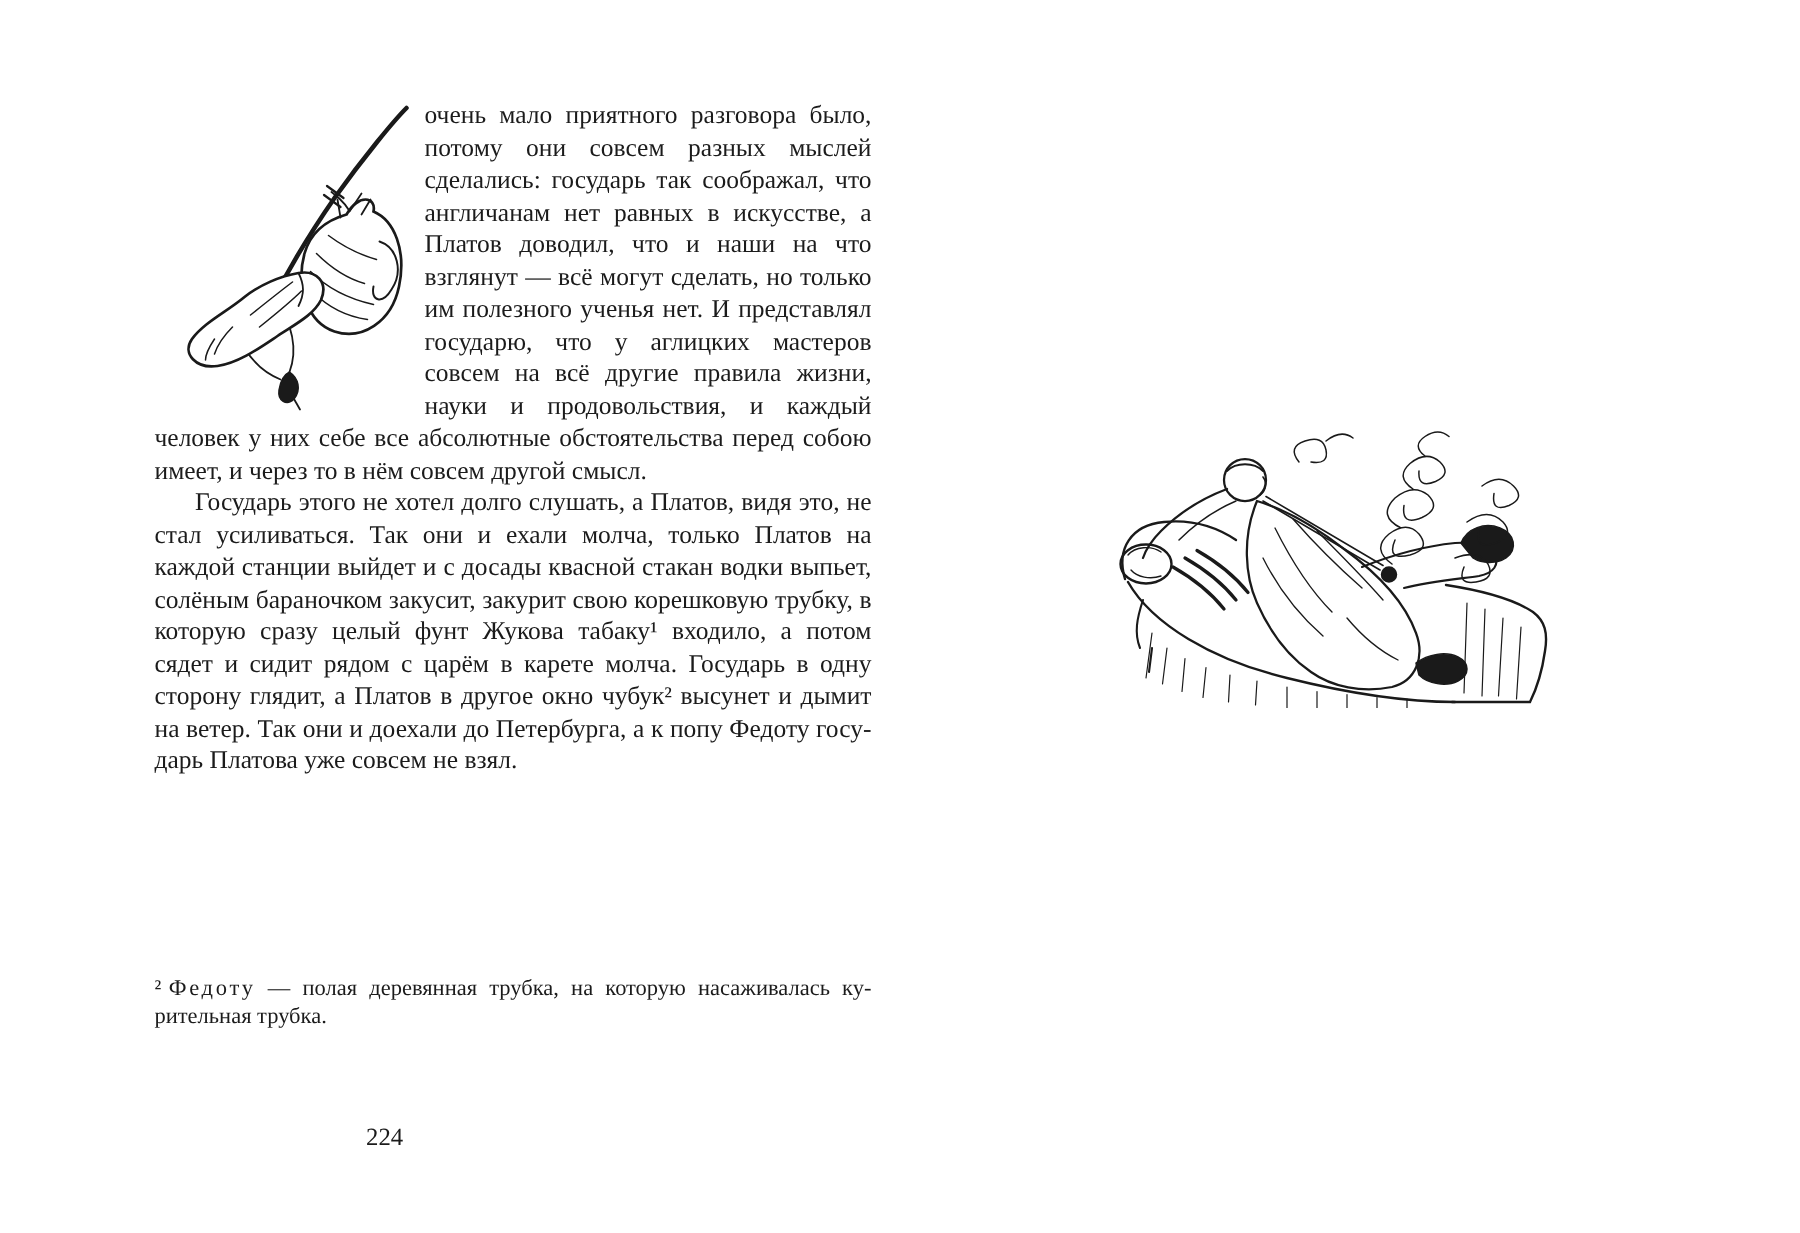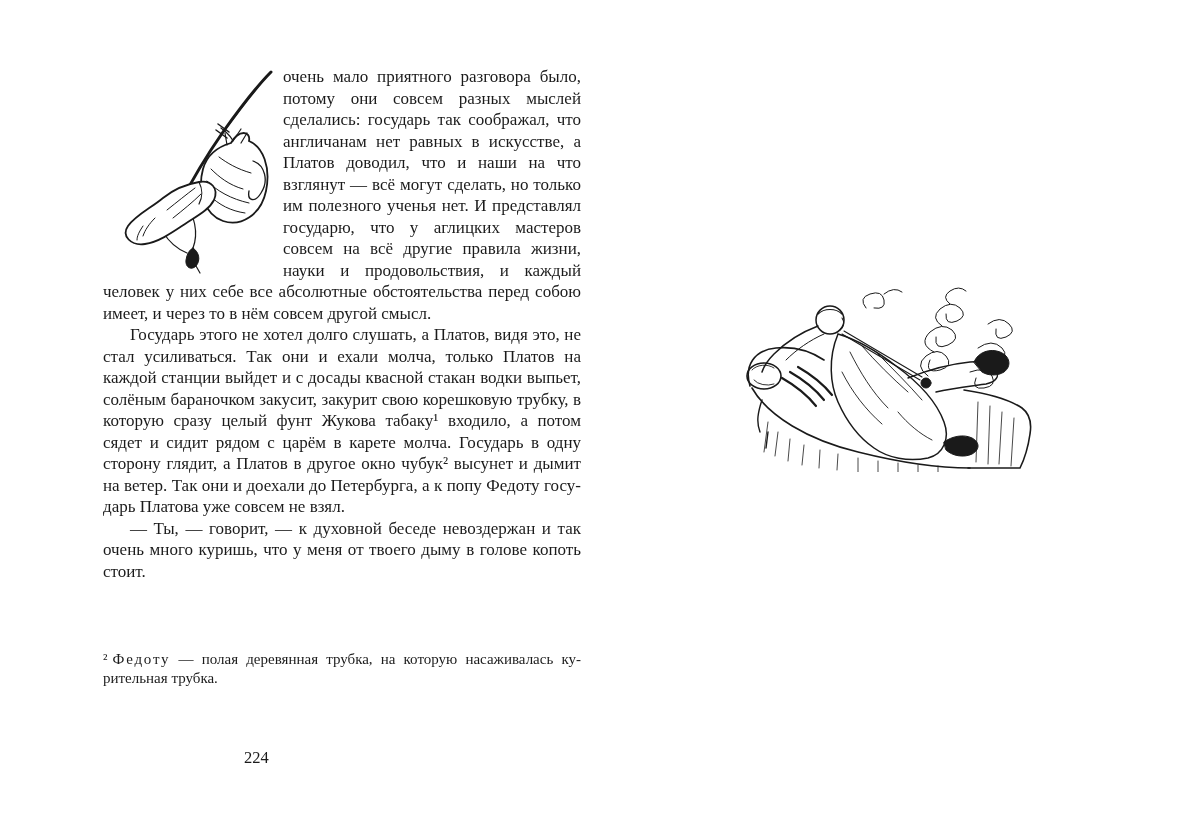--- a/index.html
+++ b/index.html
@@ -49,21 +49,20 @@
           <path d="M90,182 C96,186 98,194 93,200 C88,205 82,201 83,194 C84,188 86,184 90,182 Z" fill="#1a1a1a" stroke-width="1"></path>
           <path d="M93,200 L97,207" stroke-width="1.2"></path>
           <path d="M96,116 C108,114 116,122 111,134 C106,144 94,150 82,158 C70,166 56,176 42,178 C28,180 18,170 25,160 C33,149 48,142 60,132 C70,124 84,118 96,116 Z" fill="#ffffff" stroke-width="1.8"></path>
           <path d="M92,122 C84,128 74,136 64,144 M98,128 C90,136 80,144 70,152 M40,160 C36,166 34,170 34,174 M52,152 C46,158 42,164 40,170" stroke-width="1"></path>
           <path d="M96,116 C100,124 100,130 96,138" stroke-width="1.2"></path>
         </g>
       </svg>
     </div>
     <p class="para">очень мало приятного разговора было, потому они совсем разных мыслей сделались: государь так со­ображал, что англичанам нет рав­ных в искусстве, а Платов доводил, что и наши на что взглянут — всё могут сделать, но только им по­лезного ученья нет. И представлял государю, что у аглицких масте­ров совсем на всё другие правила жизни, науки и продовольствия, и каждый человек у них себе все абсолютные обстоятельства перед собою имеет, и через то в нём совсем другой смысл.</p>
     <p class="para indent">Государь этого не хотел долго слушать, а Платов, видя это, не стал усиливаться. Так они и ехали молча, только Платов на каждой станции выйдет и с досады квасной ста­кан водки выпьет, солёным бараночком закусит, закурит свою корешковую трубку, в которую сразу целый фунт Жукова табаку¹ входило, а потом сядет и сидит рядом с царём в карете молча. Государь в одну сторону глядит, а Платов в другое окно чубук² высунет и дымит на ветер. Так они и доехали до Петербурга, а к попу Федоту госу­дарь Платова уже совсем не взял.</p>
-    <p class="para indent">— Ты, — говорит, — к духовной беседе невоздержан и так очень много куришь, что у меня от твоего дыму в го­лове копоть стоит.</p>
   </div>
 
   <div class="footnotes fn-left">
     <p class="footnote"><span class="fn-marker">²</span><span class="fn-term">Федоту</span><span> — полая деревянная трубка, на которую насаживалась ку­рительная трубка.</span></p>
   </div>
 
 
 
   <div class="illus-right">
     <svg viewBox="0 0 320 190" width="320" height="190">

